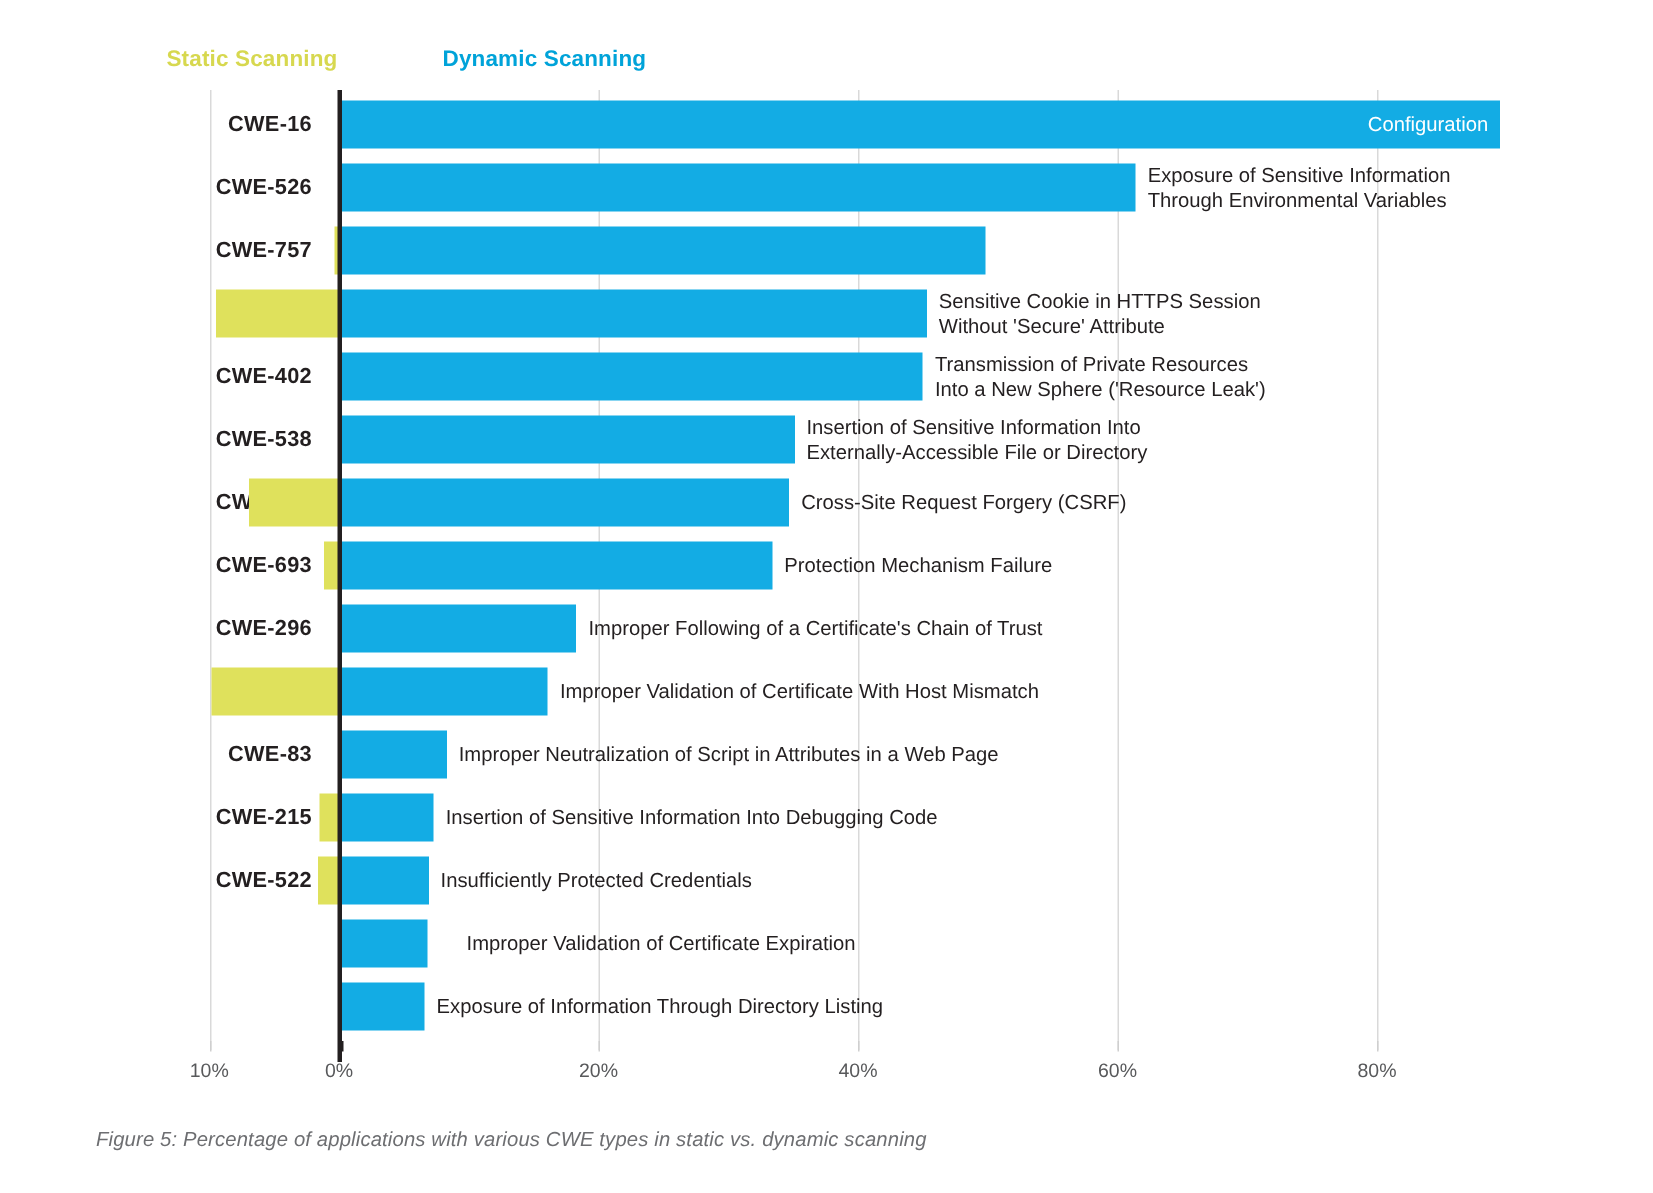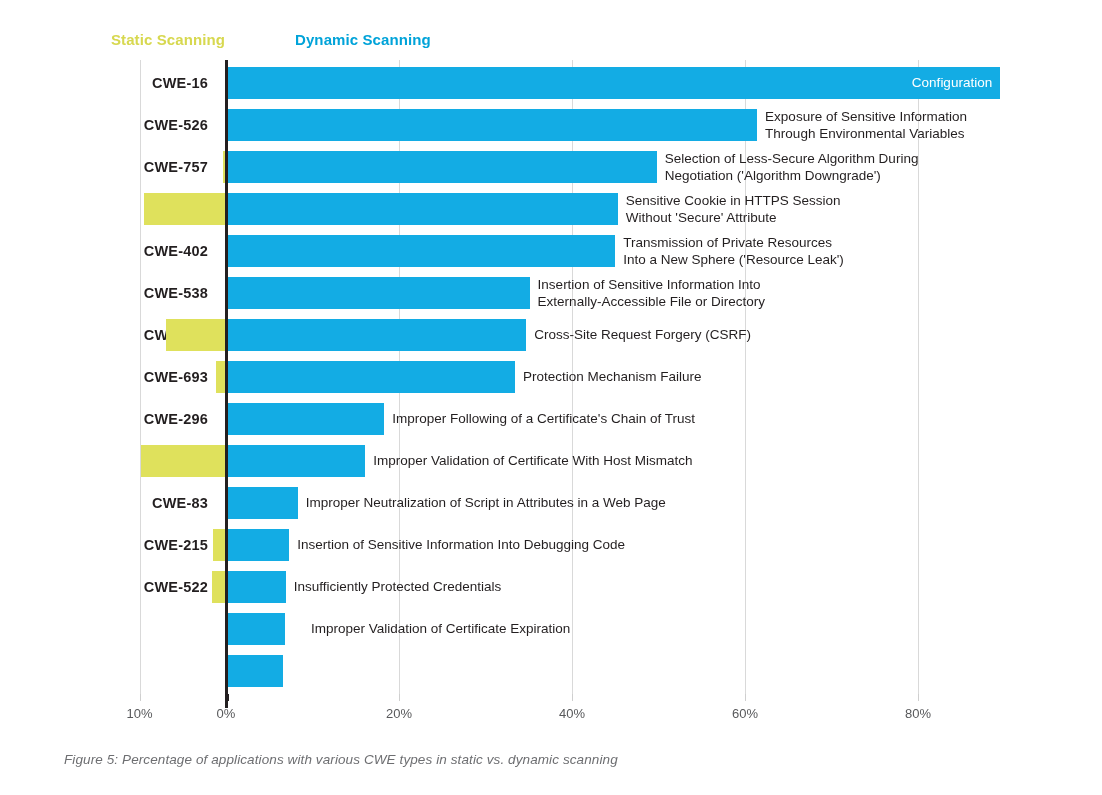--- a/index.html
+++ b/index.html
@@ -175,22 +175,20 @@
       <div class="row" style="top: 44px;">
         <div class="row-label">CWE-526</div>
         <div class="bar-dynamic" style="left: 226px; width: 531.11px; background: rgb(19, 172, 228);"></div>
         <div class="bar-value-label lbl-2" style="left: 765.11px;">Exposure of Sensitive Information
 Through Environmental Variables</div>
       </div>
       <div class="row" style="top: 86px;">
         <div class="row-label">CWE-757</div>
         <div class="bar-static" style="left: 222.54px; width: 3.46px; background: rgb(223, 225, 92);"></div>
         <div class="bar-dynamic" style="left: 226px; width: 430.77px; background: rgb(19, 172, 228);"></div>
-        <div class="bar-value-label lbl-2" style="left: 664.77px;">Selection of Less-Secure Algorithm During
-Negotiation ('Algorithm Downgrade')</div>
       </div>
       <div class="row" style="top: 128px;">
         <div class="row-label">CWE-614</div>
         <div class="bar-static" style="left: 143.825px; width: 82.175px; background: rgb(223, 225, 92);"></div>
         <div class="bar-dynamic" style="left: 226px; width: 391.845px; background: rgb(19, 172, 228);"></div>
         <div class="bar-value-label lbl-2" style="left: 625.845px;">Sensitive Cookie in HTTPS Session
 Without 'Secure' Attribute</div>
       </div>
       <div class="row" style="top: 170px;">
         <div class="row-label">CWE-402</div>
@@ -243,20 +241,21 @@
         <div class="bar-static" style="left: 212.16px; width: 13.84px; background: rgb(223, 225, 92);"></div>
         <div class="bar-dynamic" style="left: 226px; width: 59.685px; background: rgb(19, 172, 228);"></div>
         <div class="bar-value-label lbl-1" style="left: 293.685px;">Insufficiently Protected Credentials</div>
       </div>
       <div class="row" style="top: 548px;">
         <div class="bar-dynamic" style="left: 226px; width: 58.82px; background: rgb(19, 172, 228);"></div>
         <div class="bar-value-label lbl-1" style="left: 311px;">Improper Validation of Certificate Expiration</div>
       </div>
       <div class="row" style="top: 590px;">
         <div class="bar-dynamic" style="left: 226px; width: 57.09px; background: rgb(19, 172, 228);"></div>
+        <div class="bar-value-label lbl-1" style="left: 291.09px;">Exposure of Information Through Directory Listing</div>
       </div>
     </div>
   <div id="axis-zero"></div>
 </div>
 
 <div id="xaxis">
     <div class="tick-mark" style="left: 139.5px;"></div>
     <div class="tick-label" style="left: 139.5px;">10%</div>
     <div class="tick-mark" style="left: 226px; background: rgb(35, 31, 32); width: 3px;"></div>
     <div class="tick-label" style="left: 226px;">0%</div>

